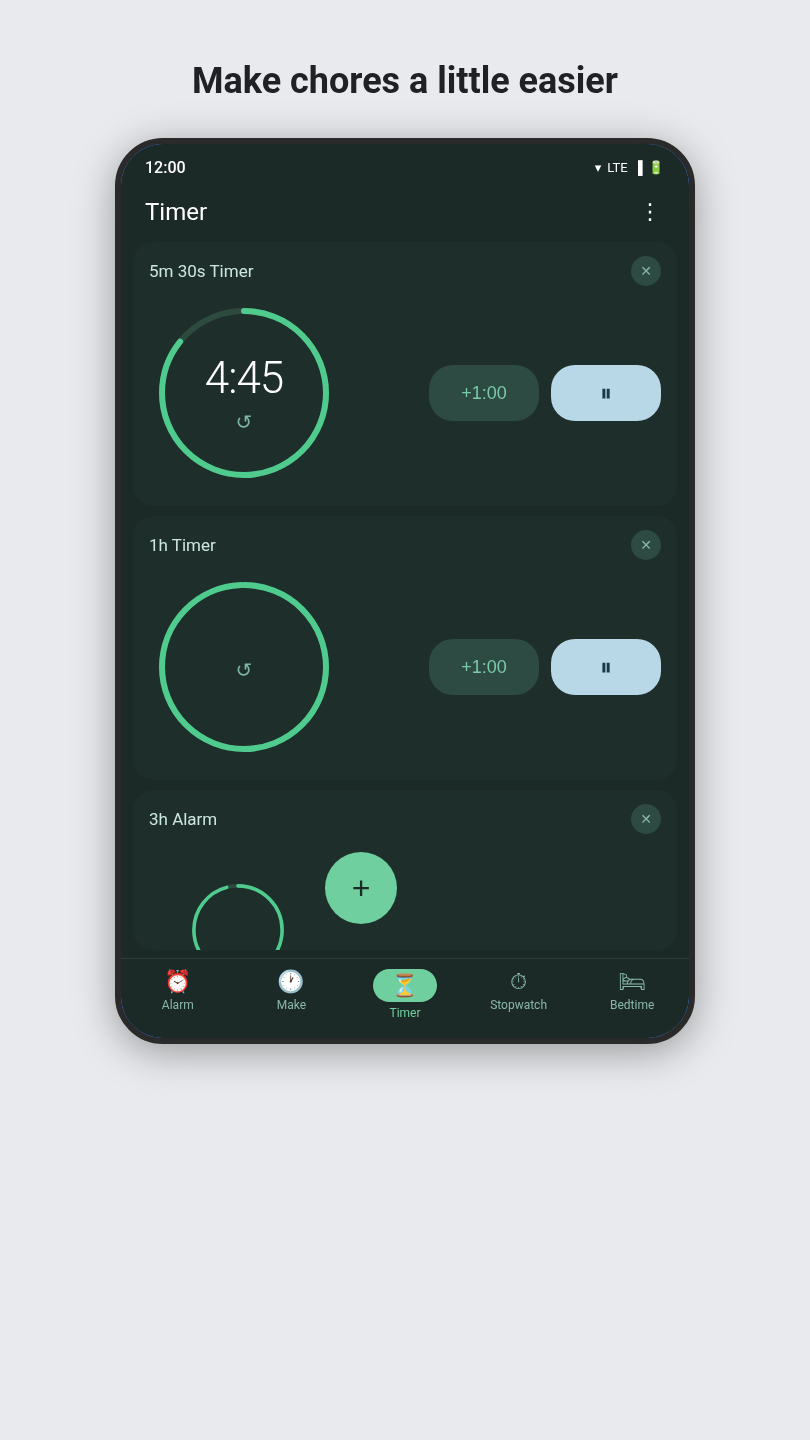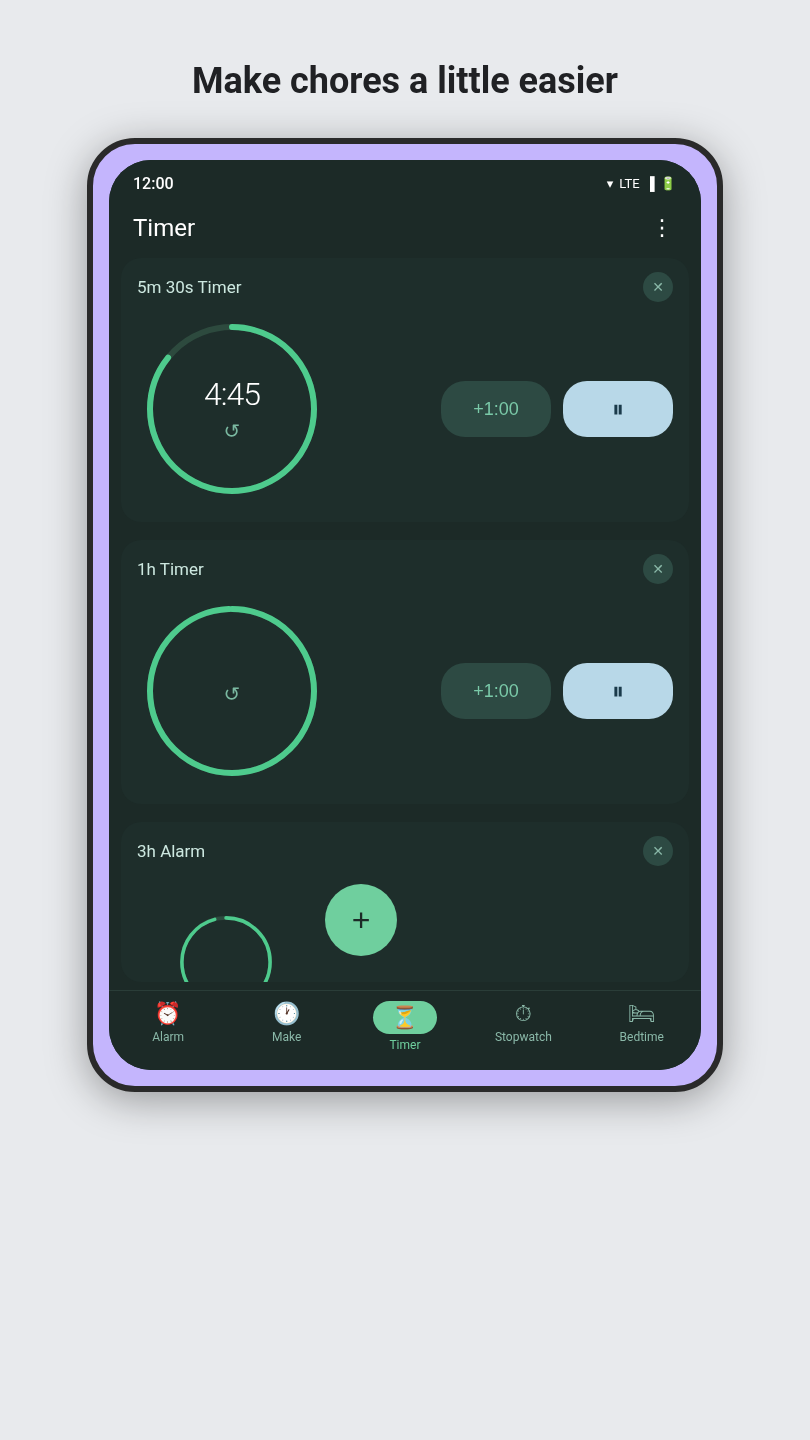--- a/index.html
+++ b/index.html
@@ -14,24 +14,24 @@
       padding-top: 60px;
     }
     .page-title {
       font-size: 36px;
       font-weight: 700;
       color: #202124;
       margin-bottom: 36px;
       text-align: center;
     }
     .phone-frame {
-      width: 636px;
-      background: #c4b5fd;
+      width: 580px;
+      background: #3b82f6;
       border-radius: 48px;
-      padding: 16px;
+      padding: 0;
       box-shadow: 0 8px 40px rgba(0,0,0,0.35);
       overflow: hidden;
       position: relative;
       border: 6px solid #2a2a2a;
     }
     
     .phone-frame::before {
       content: '';
       position: absolute;
       right: -10px;
@@ -83,21 +83,21 @@
       color: #fff;
       font-size: 22px;
       cursor: pointer;
       padding: 4px;
     }
     
     .scroll-area {
       padding: 0 12px 8px;
       display: flex;
       flex-direction: column;
-      gap: 18px;
+      gap: 10px;
     }
     
     .timer-card {
       background: #1e2e2b;
       border-radius: 20px;
       padding: 14px 16px 18px;
     }
     .timer-card-header {
       display: flex;
       justify-content: space-between;
@@ -144,21 +144,21 @@
       top: 0; left: 0;
       width: 100%;
       height: 100%;
       display: flex;
       flex-direction: column;
       align-items: center;
       justify-content: center;
     }
     .timer-display {
       color: #fff;
-      font-size: 32px;
+      font-size: 44px;
       font-weight: 300;
       letter-spacing: -1px;
     }
     .timer-display-large {
       font-size: 42px;
     }
     .reset-icon {
       color: #7ab8a0;
       font-size: 20px;
       margin-top: 6px;

